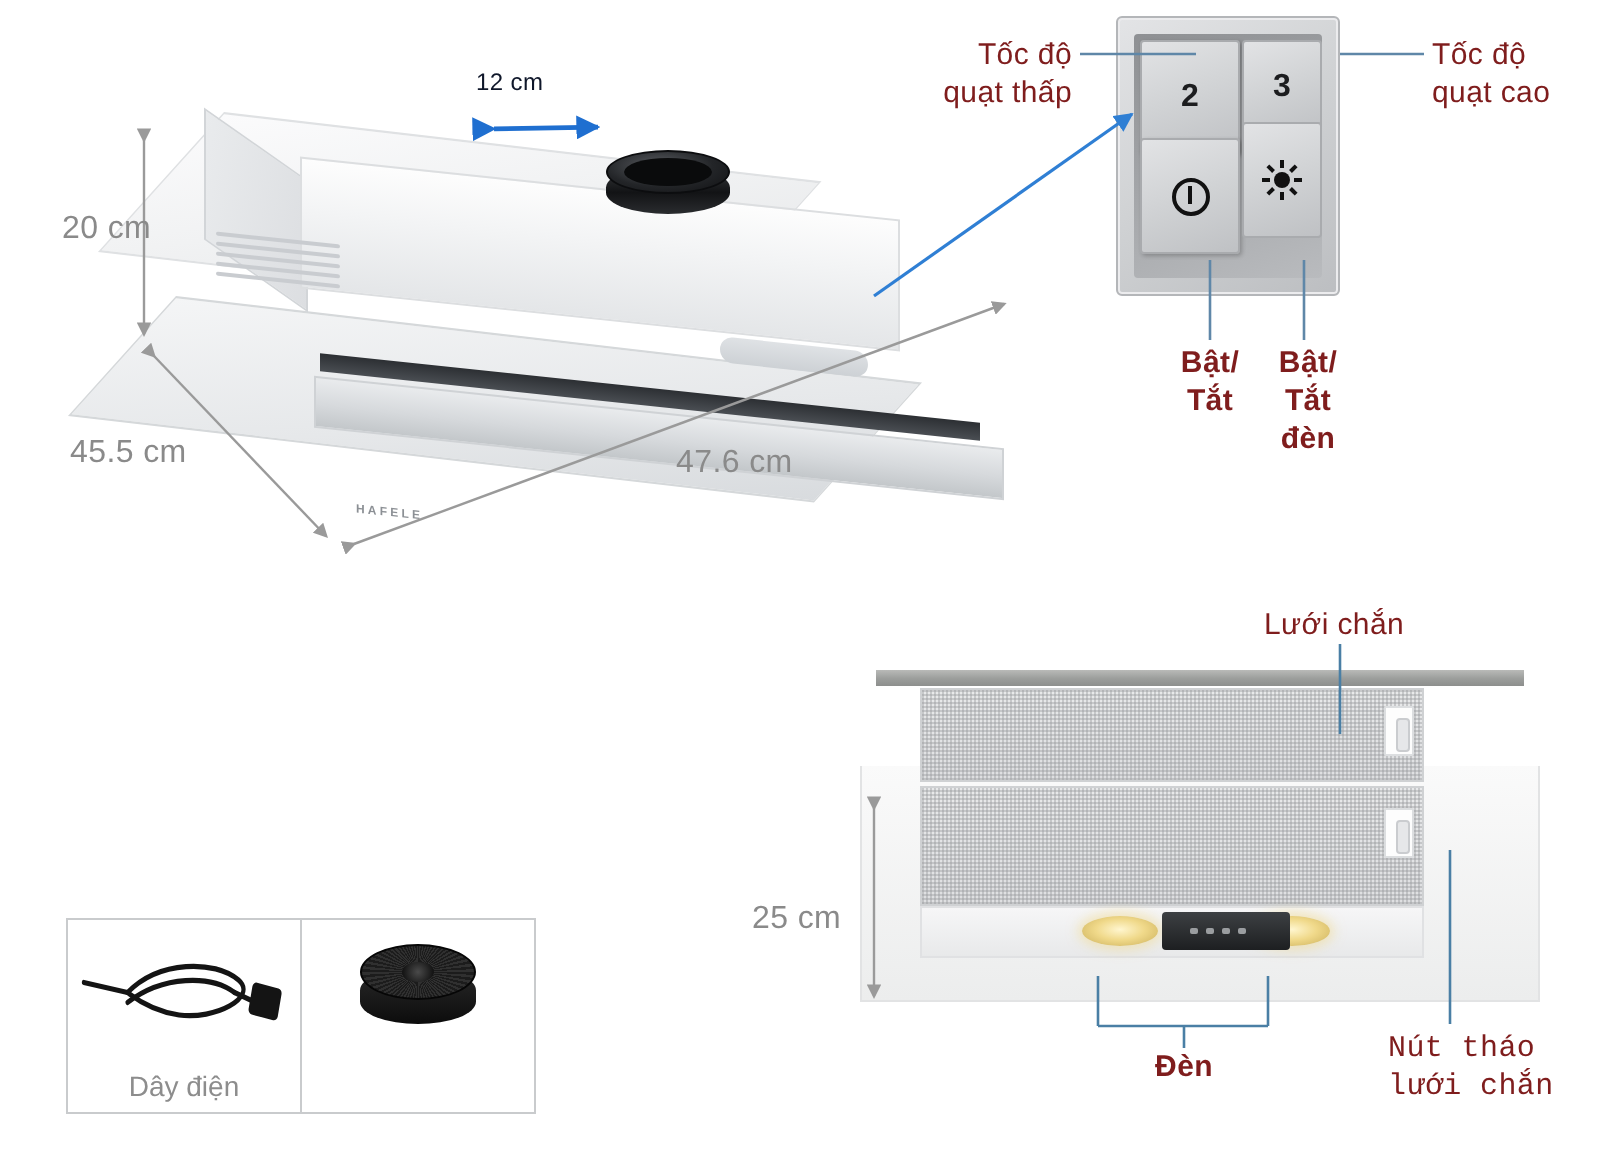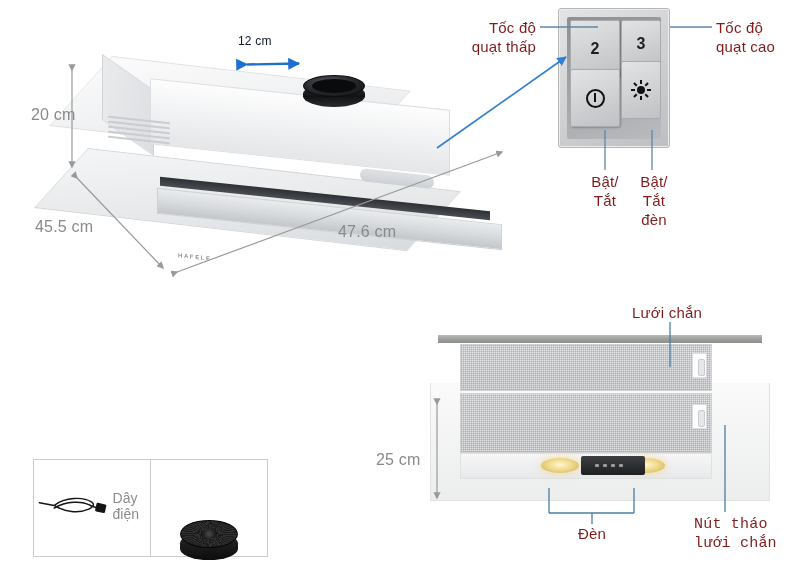--- a/index.html
+++ b/index.html
@@ -14,21 +14,21 @@
   .lbl {
     position: absolute;
     color: #7f1d1d;
     font-size: 15px;
     line-height: 19px;
     white-space: pre-line;
     letter-spacing: .2px;
   }
   .lbl.dim { color:#8a8a8a; font-size:16px; }
   .lbl.blue { color:#0f172a; font-size:12px; }
-  .lbl.center { text-align:center; }
+  .lbl.center { text-align:center;font-weight:bold; }
   .lbl.right { text-align:right; }
 
   svg.overlay { position:absolute; left:0; top:0; width:800px; height:576px; pointer-events:none; }
 
   
   #hood-iso { position:absolute; left:60px; top:20px; width:460px; height:265px; }
 
   .iso-base {           
     position:absolute; left:28px; top:128px; width:412px; height:60px;
     background:linear-gradient(170deg,#f4f5f6 0%,#e6e8ea 60%,#d8dbde 100%);
@@ -182,21 +182,21 @@
     background:linear-gradient(180deg,#3d4043,#1d1f21);
     border-radius:2px;
   }
   .lamp-block i {
     position:absolute; top:8px; width:4px; height:3px; background:#9a9da0; border-radius:1px;
   }
 
   
   #acc-title { position:absolute; left:50px; top:434px; color:#8d8d8d; font-size:16px; }
   #acc-box { position:absolute; left:33px; top:459px; width:235px; height:98px; border:1px solid #c9cbcd; display:flex; }
-  .acc-cell { position:relative; flex:1 1 0; display:flex; flex-direction:row; align-items:center; justify-content:flex-end; }
+  .acc-cell { position:relative; flex:1 1 0; display:flex; flex-direction:column; align-items:center; justify-content:flex-end; }
   .acc-cell + .acc-cell { border-left:1px solid #c9cbcd; }
   .acc-cap { font-size:14px; color:#8d8d8d; padding-bottom:5px; }
   .acc-art { flex:1 1 auto; width:100%; position:relative; }
   
   .carbon {
     position:absolute; left:50%; top:12px; margin-left:-29px; width:58px; height:44px;
   }
   .carbon .side { position:absolute; left:0; top:12px; width:58px; height:28px; border-radius:50%/40%; background:linear-gradient(180deg,#2a2a2a,#0c0c0c); }
   .carbon .disc {
     position:absolute; left:0; top:0; width:58px; height:28px; border-radius:50%;

